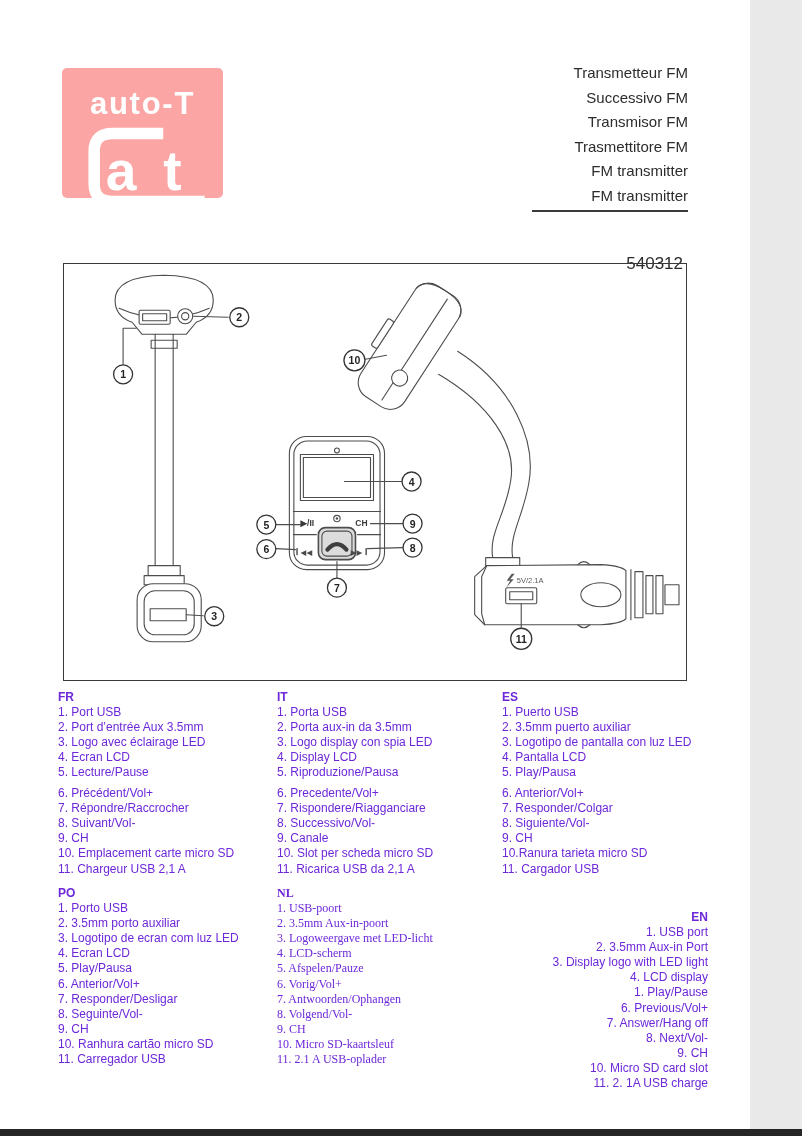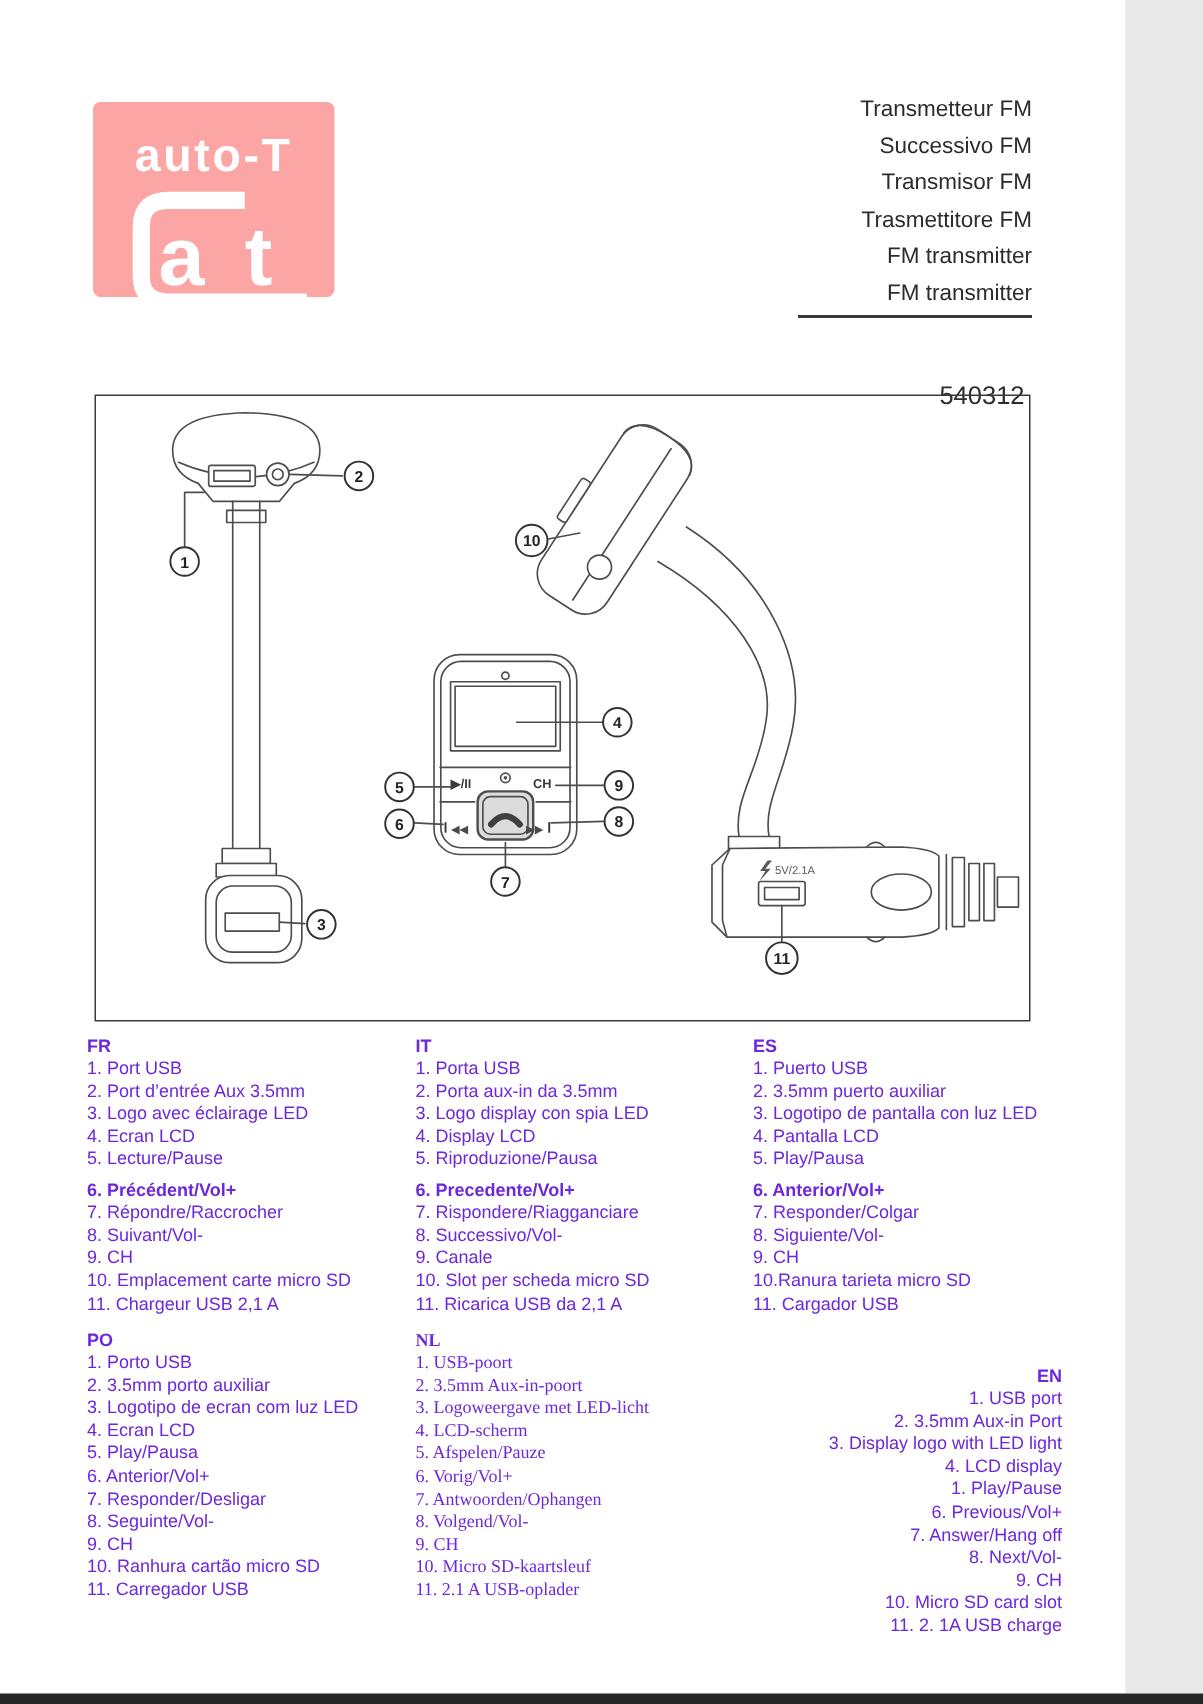--- a/index.html
+++ b/index.html
@@ -24,21 +24,21 @@
   .ln{fill:none;stroke:#4d4d4d;stroke-width:1.1;stroke-linejoin:round;stroke-linecap:round;}
   .lnf{fill:#ffffff;stroke:#4d4d4d;stroke-width:1.1;stroke-linejoin:round;}
   .co{fill:#ffffff;stroke:#333;stroke-width:1.3;}
   .cot{font:bold 10.5px "Liberation Sans",sans-serif;fill:#222;text-anchor:middle;}
   .devlbl{font:bold 8.5px "Liberation Sans",sans-serif;fill:#3a3a3a;text-anchor:middle;}
   .devlbl2{font:7.5px "Liberation Sans",sans-serif;fill:#4a4a4a;text-anchor:middle;}
 
   
   .col{position:absolute;width:218px;font-size:12px;line-height:15.1px;color:#6d28d9;}
   .col .hdr{font-weight:bold;}
-  .gap{margin-top:5.5px;font-weight:bold;}
+  .gap{margin-top:5.5px;}
   #col-fr{left:58px;top:690px;}
   #col-it{left:277px;top:690px;}
   #col-es{left:490px;top:690px;margin-left:12px;}
   #col-po{left:58px;top:886px;}
   #col-nl{left:277px;top:886px;font-family:Liberation Serif, serif;}
   #col-en{left:490px;top:910px;text-align:right;}
 </style>
 </head>
 <body>
 

